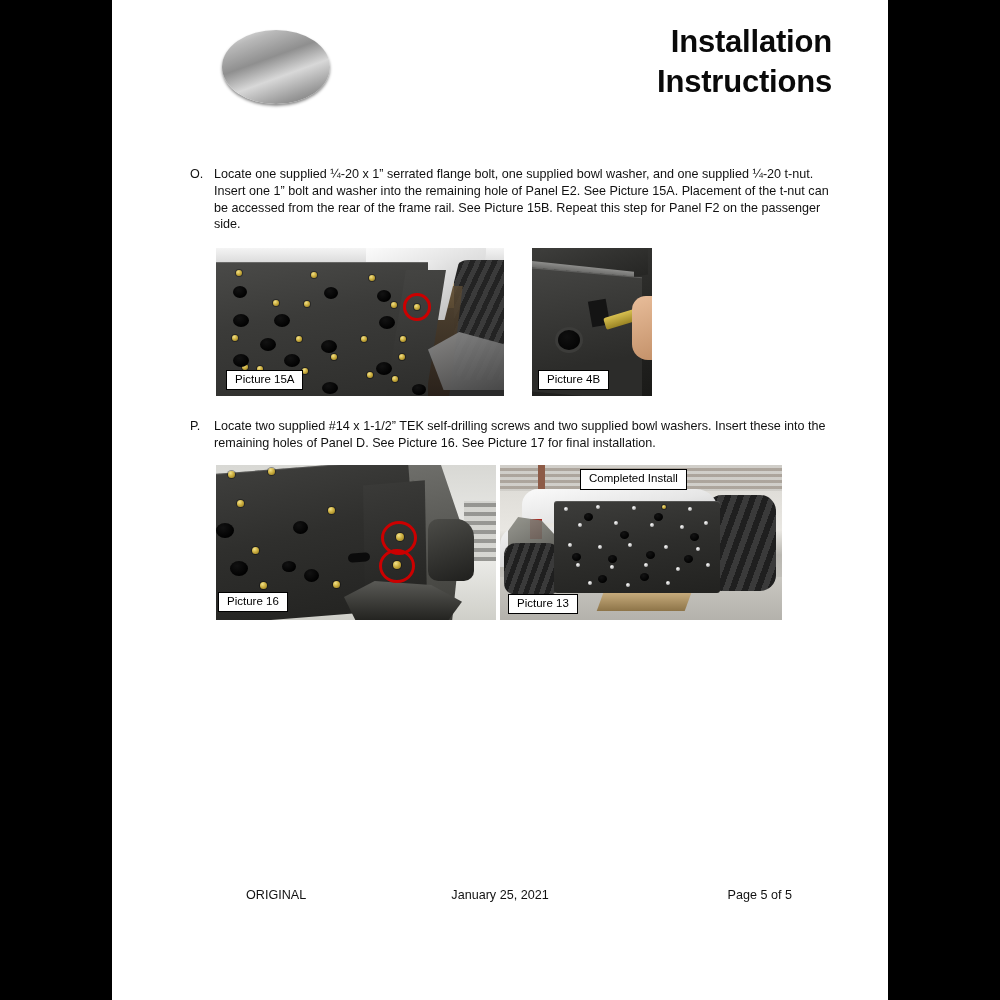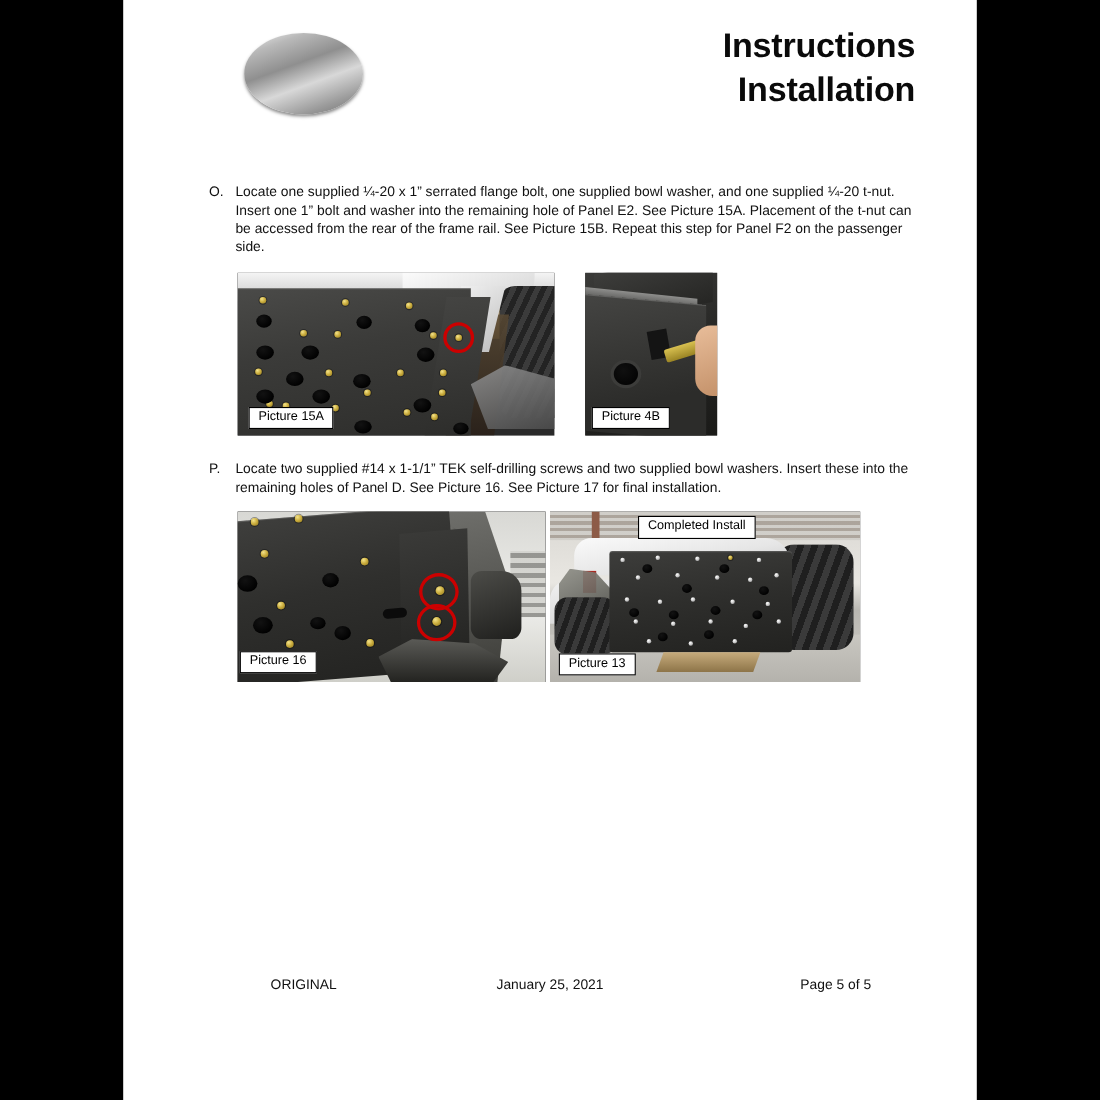--- a/index.html
+++ b/index.html
@@ -445,22 +445,22 @@
 <div id="page">
 
   <div id="header">
 
     <div id="logo">
       <div class="logo-oval-outer"></div>
     </div>
 
 
     <div id="doc-title">
+      <div>Installation</div>
       <div>Instructions</div>
-      <div>Installation</div>
     </div>
   </div>
 
   <div class="step" id="step-o">
     <div class="step-letter">O.</div>
     <div class="step-text">Locate one supplied ¼-20 x 1” serrated flange bolt, one supplied bowl washer, and one supplied ¼-20 t-nut. Insert one 1” bolt and washer into the remaining hole of Panel E2. See Picture 15A. Placement of the t-nut can be accessed from the rear of the frame rail. See Picture 15B. Repeat this step for Panel F2 on the passenger side.</div>
   </div>
 
   <div class="figure" id="fig-15a">
     <div id="fig15a-sky"></div>
@@ -517,21 +517,21 @@
     <div id="fig15b-rail"></div>
     <div id="fig15b-hole"></div>
     <div id="fig15b-toolblk"></div>
     <div id="fig15b-tool"></div>
     <div id="fig15b-hand"></div>
     <div class="caption" style="left:6px;bottom:6px;">Picture 4B</div>
   </div>
 
   <div class="step" id="step-p">
     <div class="step-letter">P.</div>
-    <div class="step-text">Locate two supplied #14 x 1-1/1” TEK self-drilling screws and two supplied bowl washers. Insert these into the remaining holes of Panel D. See Picture 16. See Picture 17 for final installation.</div>
+    <div class="step-text">Locate two supplied #14 x 1-1/2” TEK self-drilling screws and two supplied bowl washers. Insert these into the remaining holes of Panel D. See Picture 16. See Picture 17 for final installation.</div>
   </div>
 
   <div class="figure" id="fig-16">
     <div id="fig16-bg"></div>
     <div id="fig16-rack"></div>
     <div id="fig16-frame"></div>
     <div id="fig16-pipe"></div>
     <div id="fig16-pipe2"></div>
     <div id="fig16-susp"></div>
     <div id="fig16-plate"></div>

